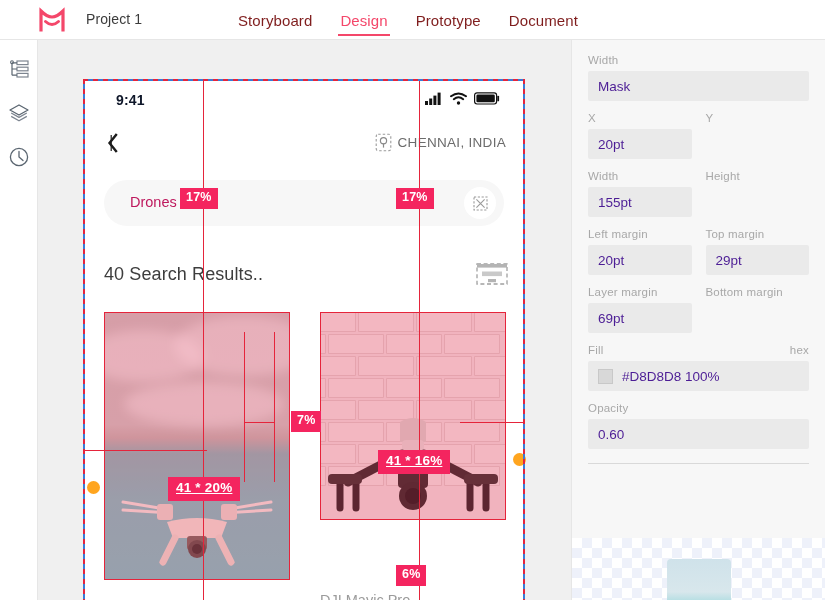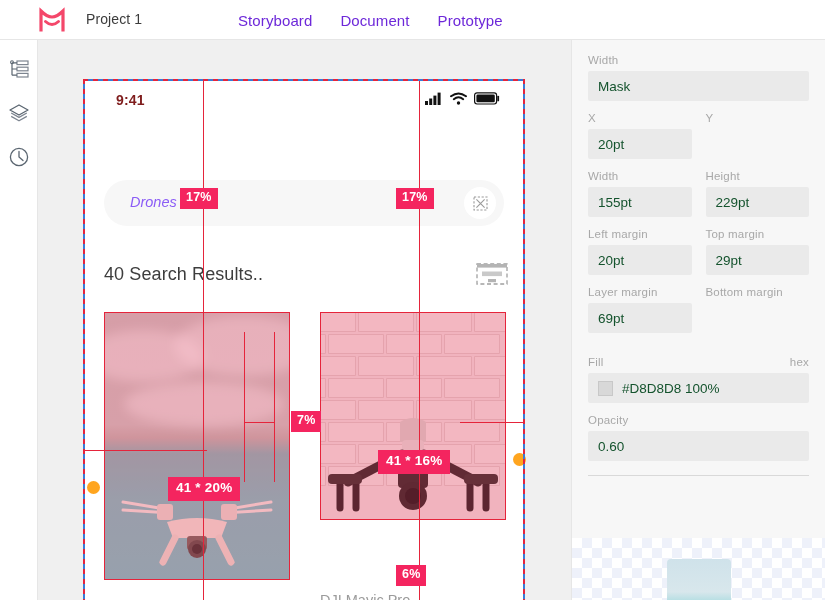--- a/index.html
+++ b/index.html
@@ -19,21 +19,21 @@
     display: flex; align-items: center;
   }
   .logo-wrap { position: absolute; left: 36px; top: 6px; width: 32px; height: 28px; }
   .project-name {
     position: absolute; left: 86px; top: 11px;
     font-size: 14px; color: #3c3c3c; letter-spacing: .1px;
   }
   .tabs { position: absolute; left: 238px; top: 0; height: 40px; display: flex; align-items: center; gap: 0; }
   .tab {
     position: relative; height: 40px; display: flex; align-items: center;
-    font-size: 15px; color: #6d28d9; padding: 0 14px; cursor: pointer;
+    font-size: 15px; color: #7f1d1d; padding: 0 14px; cursor: pointer;
     letter-spacing: .1px;
   }
   .tab:first-child { padding-left: 0; }
   .tab.active { color: #f4476a; }
   .tab.active::after {
     content: ""; position: absolute; left: 12px; right: 12px; bottom: 4px;
     height: 2px; background: #f4476a;
   }
 
   
@@ -76,36 +76,36 @@
   }
   .sel-outline .e-left { left: 0; }
   .sel-outline .e-right { right: 0; }
 
   
   .status-bar {
     position: absolute; left: 0; top: 0; width: 100%; height: 44px;
   }
   .status-time {
     position: absolute; left: 32px; top: 12px;
-    font-size: 14px; color: #7f1d1d; font-weight: 600; letter-spacing: .2px;
+    font-size: 14px; color: #0f172a; font-weight: 600; letter-spacing: .2px;
   }
   .status-icons { position: absolute; right: 24px; top: 12px; display: flex; align-items: center; gap: 7px; }
 
   .nav-row { position: absolute; left: 0; top: 44px; width: 100%; height: 40px; }
   .back-chev { position: absolute; left: 20px; top: 8px; width: 18px; height: 22px; }
   .loc-wrap { position: absolute; right: 18px; top: 9px; display: flex; align-items: center; gap: 6px; }
   .loc-text { font-size: 13.5px; color: #6c6c6c; letter-spacing: .3px; }
 
   
   .searchbar {
     position: absolute; left: 20px; top: 100px; width: 400px; height: 46px;
     background: #f7f7f7; border-radius: 23px;
   }
   .searchbar .q {
-    position: absolute; left: 26px; top: 14px; font-size: 14.5px; color: #8b5cf6; font-style: italic;
+    position: absolute; left: 26px; top: 14px; font-size: 14.5px; color: #be185d;
   }
   .search-clear {
     position: absolute; right: 8px; top: 7px; width: 32px; height: 32px;
     background: #ffffff; border-radius: 50%;
     display: flex; align-items: center; justify-content: center; cursor: pointer;
   }
 
   
   .results-title {
     position: absolute; left: 20px; top: 184px;
@@ -154,46 +154,46 @@
   .guide-v { width: 1px; }
   .guide-h { height: 1px; }
 
   
   .badge {
     position: absolute; z-index: 25;
     background: #f4255f; color: #ffffff;
     font-size: 12.5px; font-weight: 700; letter-spacing: .2px;
     padding: 2px 6px 3px; white-space: nowrap; line-height: 1.25;
   }
-  .badge.big { font-size: 13.5px; padding: 3px 8px 4px; }
+  .badge.big { font-size: 13.5px; padding: 3px 8px 4px; text-decoration: underline; }
 
   
   .handle {
     position: absolute; width: 13px; height: 13px; border-radius: 50%;
     background: #ffa51f; z-index: 28; cursor: pointer;
   }
 
   
   .inspector {
     position: absolute; left: 571px; top: 40px; width: 254px; height: 560px;
     background: #f7f7f7; border-left: 1px solid #e6e6e6;
   }
   .insp-pad { padding: 14px 16px 0; }
   .fld-label {
     font-size: 11.5px; color: #a8a8a8; margin-bottom: 5px; letter-spacing: .2px;
   }
   .fld-input {
     background: #eaeaea; height: 30px; border-radius: 2px;
     display: flex; align-items: center; padding: 0 10px;
-    font-size: 13.5px; color: #14532d; cursor: text;
+    font-size: 13.5px; color: #4c1d95; cursor: text;
   }
   .fld { margin-bottom: 11px; }
   .row2 { display: flex; gap: 14px; }
   .row2 > .fld { flex: 1; margin-bottom: 11px; }
-  .label-row { display: flex; justify-content: space-between; align-items: baseline; margin-top: 12px; }
+  .label-row { display: flex; justify-content: space-between; align-items: baseline; }
   .swatch {
     width: 15px; height: 15px; background: #d8d8d8; border: 1px solid #c8c8c8;
     margin-right: 9px; flex: 0 0 auto;
   }
   .insp-divider { height: 1px; background: #d9d9d9; margin: 14px 16px 0; }
 
   
   .preview {
     position: absolute; left: 0; top: 498px; width: 254px; height: 102px;
     background-color: #ffffff;
@@ -218,22 +218,23 @@
   <div class="header">
     <div class="logo-wrap">
       <svg width="32" height="28" viewBox="0 0 32 28">
         <path d="M5 24 L5 5 Q11 11 16 11 Q21 11 27 5 L27 24" fill="none" stroke="#F4476A" stroke-width="3.2" stroke-linecap="square"></path>
         <path d="M9.5 15.5 Q16 21.5 22.5 15.5" fill="none" stroke="#F4476A" stroke-width="3" stroke-linecap="round"></path>
       </svg>
     </div>
     <div class="project-name">Project 1</div>
     <div class="tabs">
       <div class="tab">Storyboard</div>
+      <div class="tab active">Design</div>
+      <div class="tab">Prototype</div>
       <div class="tab">Document</div>
-      <div class="tab">Prototype</div>
     </div>
   </div>
 
   <div class="rail">
     <div class="rail-btn">
       <svg width="20" height="20" viewBox="0 0 20 20">
         <rect x="8" y="2" width="11" height="3.6" fill="none" stroke="#7d8590" stroke-width="1.2"></rect>
         <rect x="8" y="8.2" width="11" height="3.6" fill="none" stroke="#7d8590" stroke-width="1.2"></rect>
         <rect x="8" y="14.4" width="11" height="3.6" fill="none" stroke="#7d8590" stroke-width="1.2"></rect>
         <path d="M3 3.8 L3 16.2 M3 3.8 L8 3.8 M3 10 L8 10 M3 16.2 L8 16.2" fill="none" stroke="#5b6671" stroke-width="1.2"></path>
@@ -274,20 +275,36 @@
             <circle cx="8.5" cy="11" r="1.7" fill="#111"></circle>
           </svg>
           <svg width="26" height="13" viewBox="0 0 26 13">
             <rect x="0.6" y="0.8" width="22" height="11.2" rx="2.4" fill="none" stroke="#111" stroke-width="1.2"></rect>
             <rect x="2.4" y="2.6" width="18.4" height="7.6" rx="1.3" fill="#111"></rect>
             <path d="M24.2 4.6 L24.2 8.4" stroke="#111" stroke-width="1.8" stroke-linecap="round"></path>
           </svg>
         </div>
       </div>
 
+      <div class="nav-row">
+        <div class="back-chev">
+          <svg width="18" height="22" viewBox="0 0 18 22">
+            <path d="M12 3 L5.5 11 L12 19" fill="none" stroke="#1c1c1c" stroke-width="2.4" stroke-linecap="square"></path>
+            <path d="M7.2 3 L7.2 19" stroke="#1c1c1c" stroke-width="1.2"></path>
+          </svg>
+        </div>
+        <div class="loc-wrap">
+          <svg width="17" height="19" viewBox="0 0 17 19">
+            <rect x="1.2" y="1.2" width="14.6" height="16.6" rx="2" fill="none" stroke="#9b9b9b" stroke-width="1.1" stroke-dasharray="2.5 2"></rect>
+            <circle cx="8.5" cy="7.8" r="3.1" fill="none" stroke="#8a8a8a" stroke-width="1.2"></circle>
+            <path d="M8.5 10.6 L8.5 14.6" stroke="#8a8a8a" stroke-width="1.2"></path>
+          </svg>
+          <span class="loc-text">CHENNAI, INDIA</span>
+        </div>
+      </div>
 
       <div class="searchbar">
         <span class="q">Drones</span>
         <div class="search-clear">
           <svg width="15" height="15" viewBox="0 0 15 15">
             <rect x="1" y="1" width="13" height="13" fill="none" stroke="#9a9a9a" stroke-width="1.1" stroke-dasharray="2.2 1.6"></rect>
             <path d="M3.4 3.4 L11.6 11.6 M11.6 3.4 L3.4 11.6" stroke="#9a9a9a" stroke-width="1.1"></path>
           </svg>
         </div>
       </div>
@@ -456,21 +473,20 @@
         </div>
       </div>
 
       <div class="row2">
         <div class="fld">
           <div class="fld-label">Width</div>
           <div class="fld-input">155pt</div>
         </div>
         <div class="fld">
           <div class="fld-label">Height</div>
-          <div class="fld-input">229pt</div>
         </div>
       </div>
 
       <div class="row2">
         <div class="fld">
           <div class="fld-label">Left margin</div>
           <div class="fld-input">20pt</div>
         </div>
         <div class="fld">
           <div class="fld-label">Top margin</div>

